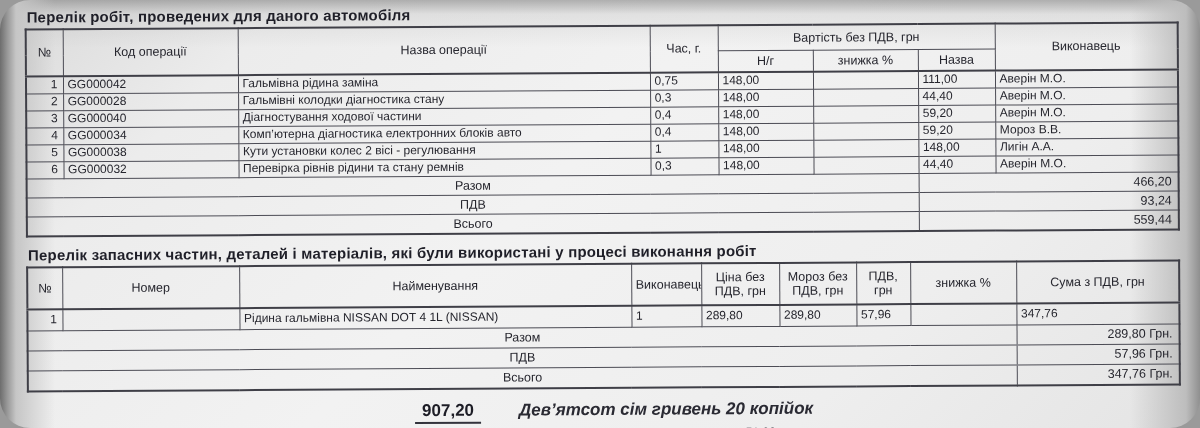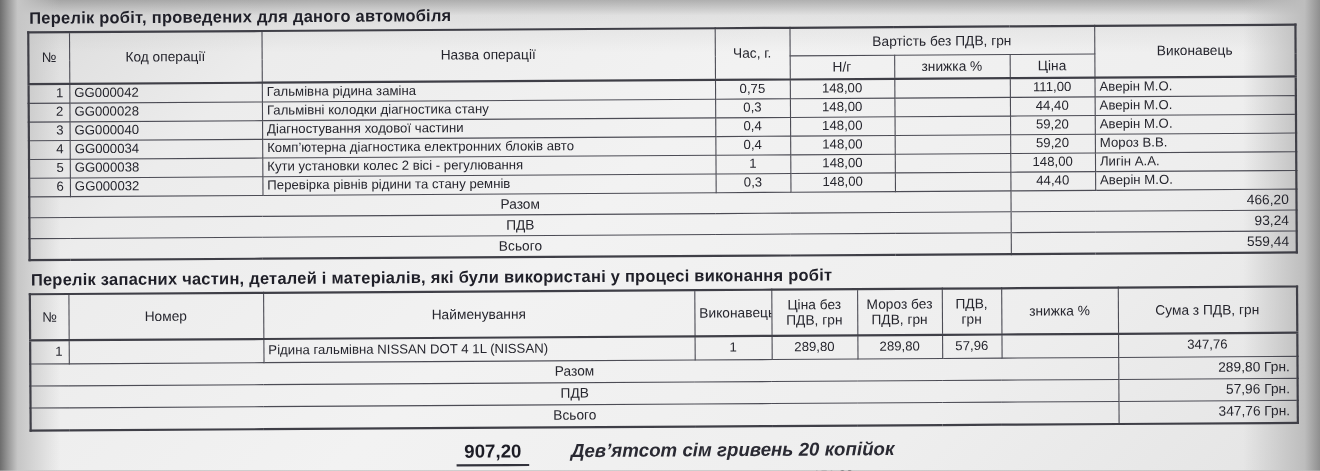--- a/index.html
+++ b/index.html
@@ -8,20 +8,21 @@
     font-family:"Liberation Sans", sans-serif;
     background:#9a9a9a;
   }
   .photo{
     position:relative;width:1200px;height:428px;overflow:hidden;
     background:
       linear-gradient(to right, #6d6d6d 0px, #969696 7px, #c6c6c6 16px, rgba(232,232,232,0) 55px),
       linear-gradient(to left, #8f8f8f 0px, #bdbdbd 14px, rgba(232,232,232,0) 70px),
       linear-gradient(to bottom, rgba(110,110,110,.5) 0px, rgba(160,160,160,.2) 14px, rgba(225,225,225,0) 48px),
       linear-gradient(135deg, #d9d9d9 0%, #ececec 18%, #f2f2f2 45%, #eeeeee 75%, #e4e4e4 100%);
+    border-radius: 30px;
   }
   .content{
     position:absolute;left:26px;top:6px;width:1156px;
     transform:rotate(-0.35deg);transform-origin:80px 240px;
     color:#26262e;
   }
   .title{
     font-size:15px;font-weight:bold;letter-spacing:.2px;color:#1f1f28;
     padding:2px 0 3px 2px;
   }
@@ -33,21 +34,21 @@
     border:1px solid #4c4c55;overflow:hidden;white-space:nowrap;
     font-size:12px;line-height:1.15;padding:1px 4px;color:#26262e;
   }
   .tbl th{font-weight:normal;font-size:12.5px;text-align:center;white-space:normal;}
   .tbl thead{border-bottom:2px solid #3f3f47;}
   .work thead tr.h1 th{height:22px;}
   .work thead tr.h2 th{height:18px;}
   .work tbody td{height:14px;}
   td.c-num{text-align:right;padding-right:5px;}
   td.c-left{text-align:left;}
-  td.c-right{text-align:center;}
+  td.c-right{text-align:left;}
   tr.totals td{height:16px;font-size:12.5px;}
   td.tlabel{text-align:center;border-right:none;}
   td.tvalue{text-align:right;border-left:1px solid #4c4c55;padding-right:6px;}
   .parts thead th{height:38px;vertical-align:middle;}
   .parts tbody td{height:18px;}
   .parts tr.totals td{height:17px;}
   .gap{height:7px;}
   .footer{position:relative;height:50px;margin-top:11px;}
   .f-label{position:absolute;left:36px;top:3px;font-size:15px;font-weight:bold;color:#22222b;}
   .f-amount{
@@ -81,21 +82,21 @@
           <th rowspan="2">№</th>
           <th rowspan="2">Код операції</th>
           <th rowspan="2">Назва операції</th>
           <th rowspan="2">Час, г.</th>
           <th colspan="3">Вартість без ПДВ, грн</th>
           <th rowspan="2">Виконавець</th>
         </tr>
         <tr class="h2">
           <th>Н/г</th>
           <th>знижка %</th>
-          <th>Ціна</th>
+          <th>Назва</th>
         </tr>
       </thead>
       <tbody>
         <tr>
           <td class="c-num">1</td>
           <td class="c-left">GG000042</td>
           <td class="c-left">Гальмівна рідина заміна</td>
           <td class="c-right">0,75</td>
           <td class="c-right">148,00</td>
           <td></td>

